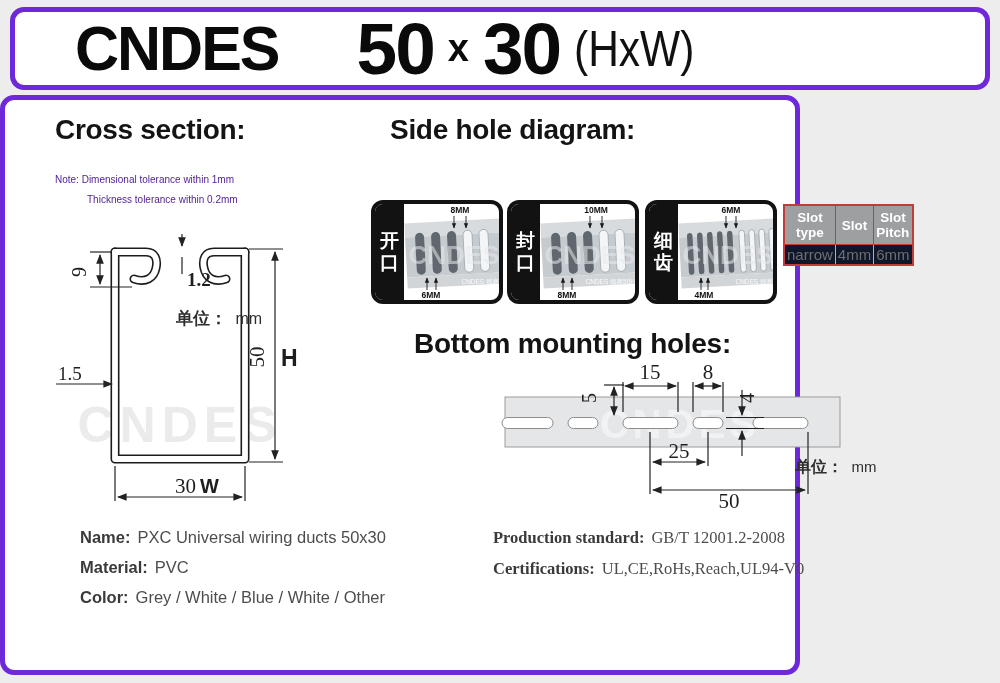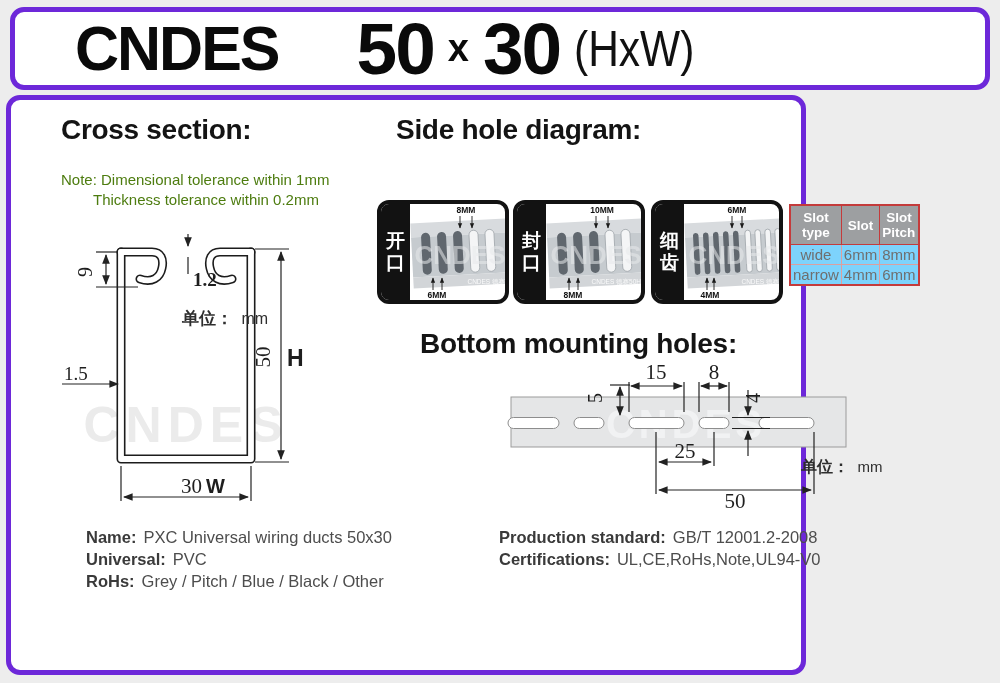--- a/index.html
+++ b/index.html
@@ -1,36 +1,36 @@
 <!DOCTYPE html>
 <html><head>
 <meta charset="utf-8">
 <style>
   html,body{margin:0;padding:0;background:#ededed;font-family:"Liberation Sans",sans-serif;}
   #stage{position:relative;width:1000px;height:683px;background:#ededed;overflow:hidden;}
   .panel{position:absolute;background:#fff;border:5px solid #6d28d9;border-radius:14px;box-sizing:border-box;}
   #panel-header{left:10px;top:7px;width:980px;height:83px;display:flex;align-items:center;padding-left:60px;}
-  #panel-main{left:6px;top:95px;width:800px;height:580px;}
+  #panel-main{left:0;top:95px;width:800px;height:580px;}
   .brand{font-size:61px;font-weight:bold;letter-spacing:-2px;color:#0a0a0a;transform:scaleY(1.02);}
   .big-num{font-size:73px;font-weight:bold;color:#0a0a0a;letter-spacing:-2px;}
   .big-x{font-size:38px;font-weight:bold;color:#0a0a0a;margin:0 14px;}
   .suffix{font-size:50px;font-weight:400;color:#111;margin-left:14px;transform:scaleX(.85);transform-origin:left center;}
   .gap1{width:78px;}
   h2{position:absolute;margin:0;font-size:28px;font-weight:bold;color:#141414;letter-spacing:-.3px;}
-  .note{position:absolute;font-size:15px;color:#4d7c0f;line-height:20px;}
+  .note{position:absolute;font-size:10px;color:#4c1d95;line-height:20px;}
   .note .ind{padding-left:32px;}
   
   .duct-card{position:absolute;width:132px;height:104px;border:4px solid #121212;border-radius:12px;background:#fff;box-sizing:border-box;display:flex;overflow:hidden;}
   .cn-bar{width:29px;background:#121212;color:#fff;display:flex;flex-direction:column;align-items:center;justify-content:center;gap:2px;font-size:19px;font-weight:bold;line-height:1.05;flex:none;}
   .duct-pic{flex:1;position:relative;}
   
-  table.slot{position:absolute;border-collapse:collapse;border:2px solid #c43b3b;background:#7dd3fc;}
+  table.slot{position:absolute;border-collapse:collapse;border:2px solid #c43b3b;background:#0f172a;}
   table.slot th{background:#9d9fa1;color:#fff;font-size:13.5px;font-weight:bold;padding:4px 2px;border:1px solid #c43b3b;}
   table.slot td{color:#6f6f6f;font-size:15px;text-align:center;padding:1px 2px;border:1px solid #dc9f9f;}
-  .specs{position:absolute;display:flex;flex-direction:column;gap:3px;font-size:16.5px;}
+  .specs{position:absolute;display:flex;flex-direction:column;gap:11px;font-size:16.5px;}
   .specs .row{white-space:nowrap;}
   .specs .lbl{font-weight:bold;color:#3a3a3a;}
   .specs .val{color:#4d4d4d;margin-left:7px;}
   svg text{user-select:none;}
 </style>
 </head>
 <body>
 
 <div id="stage">
 
@@ -219,25 +219,20 @@
 
     <table class="slot" style="left:778px;top:104px;">
       <thead>
         <tr>
           <th style="width:76px;">Slot type</th>
           <th style="width:52px;">Slot</th>
           <th style="width:71px;text-align:center;">Slot Pitch</th>
         </tr>
       </thead>
       <tbody>
-        <tr>
-          <td>wide</td>
-          <td>6mm</td>
-          <td>8mm</td>
-        </tr>
         <tr>
           <td>narrow</td>
           <td>4mm</td>
           <td>6mm</td>
         </tr>
       </tbody>
     </table>
 
     <h2 style="left:385px;top:228px;margin-left:24px;">Bottom mounting holes:</h2>
 
@@ -282,30 +277,30 @@
           <tspan font-size="15" dx="4" fill="#2e2e2e">mm</tspan>
         </text>
       </g>
     </svg>
 
     <div class="specs" style="left:75px;top:428px;">
       <div class="row">
         <span class="lbl">Name:</span><span class="val">PXC Universal wiring ducts 50x30</span>
       </div>
       <div class="row">
-        <span class="lbl">Universal:</span><span class="val">PVC</span>
-      </div>
-      <div class="row">
-        <span class="lbl">RoHs:</span><span class="val">Grey / Pitch / Blue / Black / Other</span>
-      </div>
-    </div>
-
-    <div class="specs" style="left:488px;top:428px;">
+        <span class="lbl">Material:</span><span class="val">PVC</span>
+      </div>
+      <div class="row">
+        <span class="lbl">Color:</span><span class="val">Grey / White / Blue / White / Other</span>
+      </div>
+    </div>
+
+    <div class="specs" style="left:488px;top:428px;font-family:Liberation Serif, serif;">
       <div class="row">
         <span class="lbl">Production standard:</span><span class="val">GB/T 12001.2-2008</span>
       </div>
       <div class="row">
-        <span class="lbl">Certifications:</span><span class="val">UL,CE,RoHs,Note,UL94-V0</span>
+        <span class="lbl">Certifications:</span><span class="val">UL,CE,RoHs,Reach,UL94-V0</span>
       </div>
     </div>
 
   </div>
 </div>
 
 </body></html>

